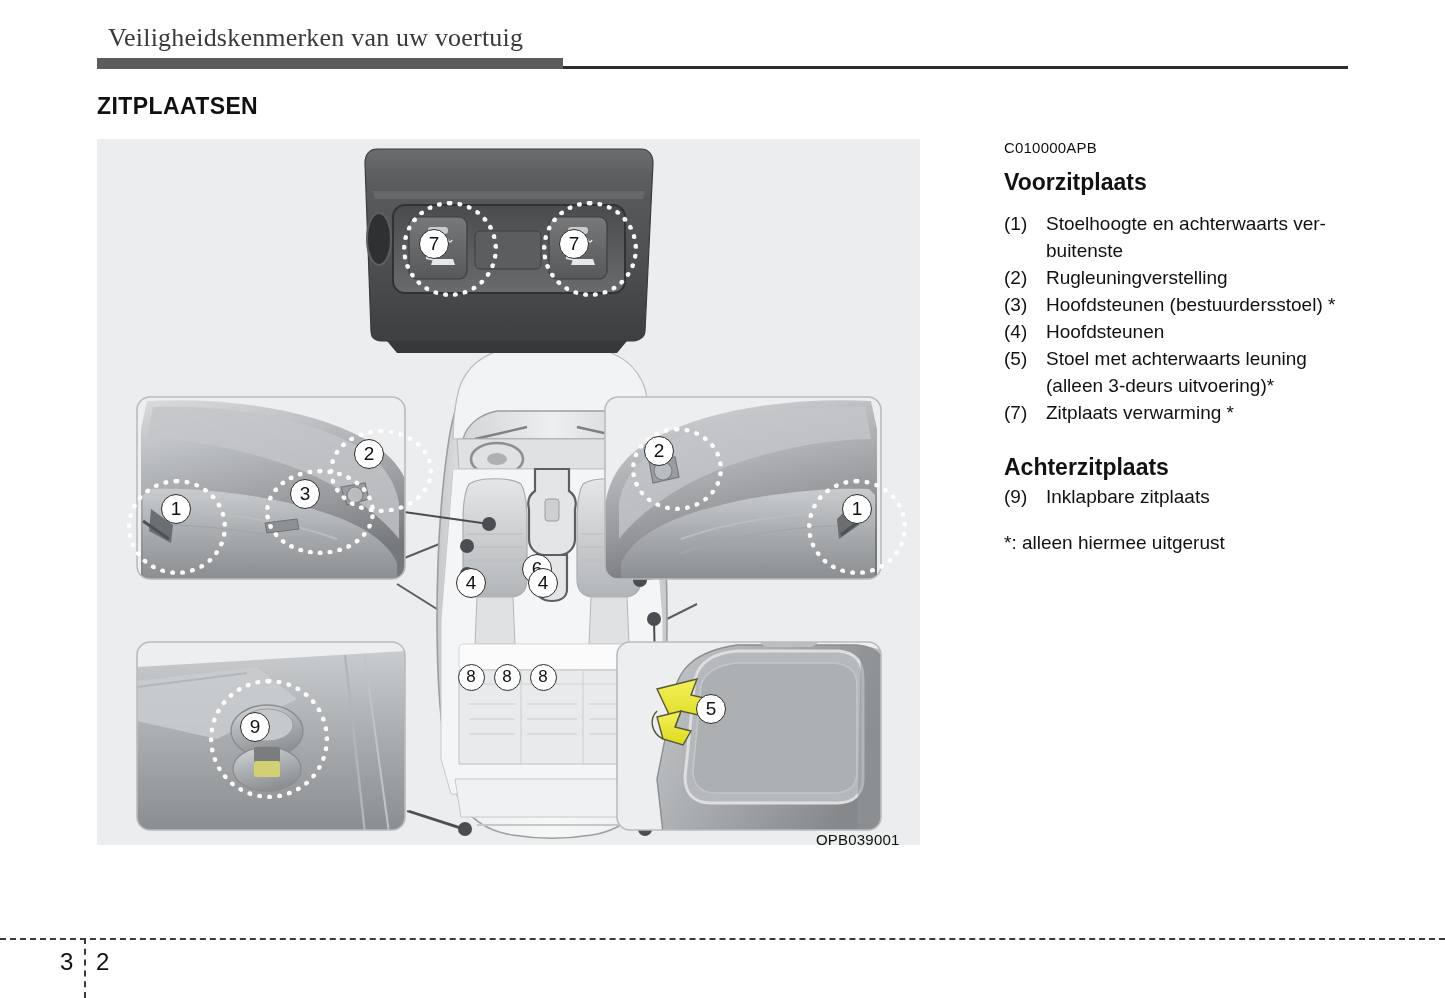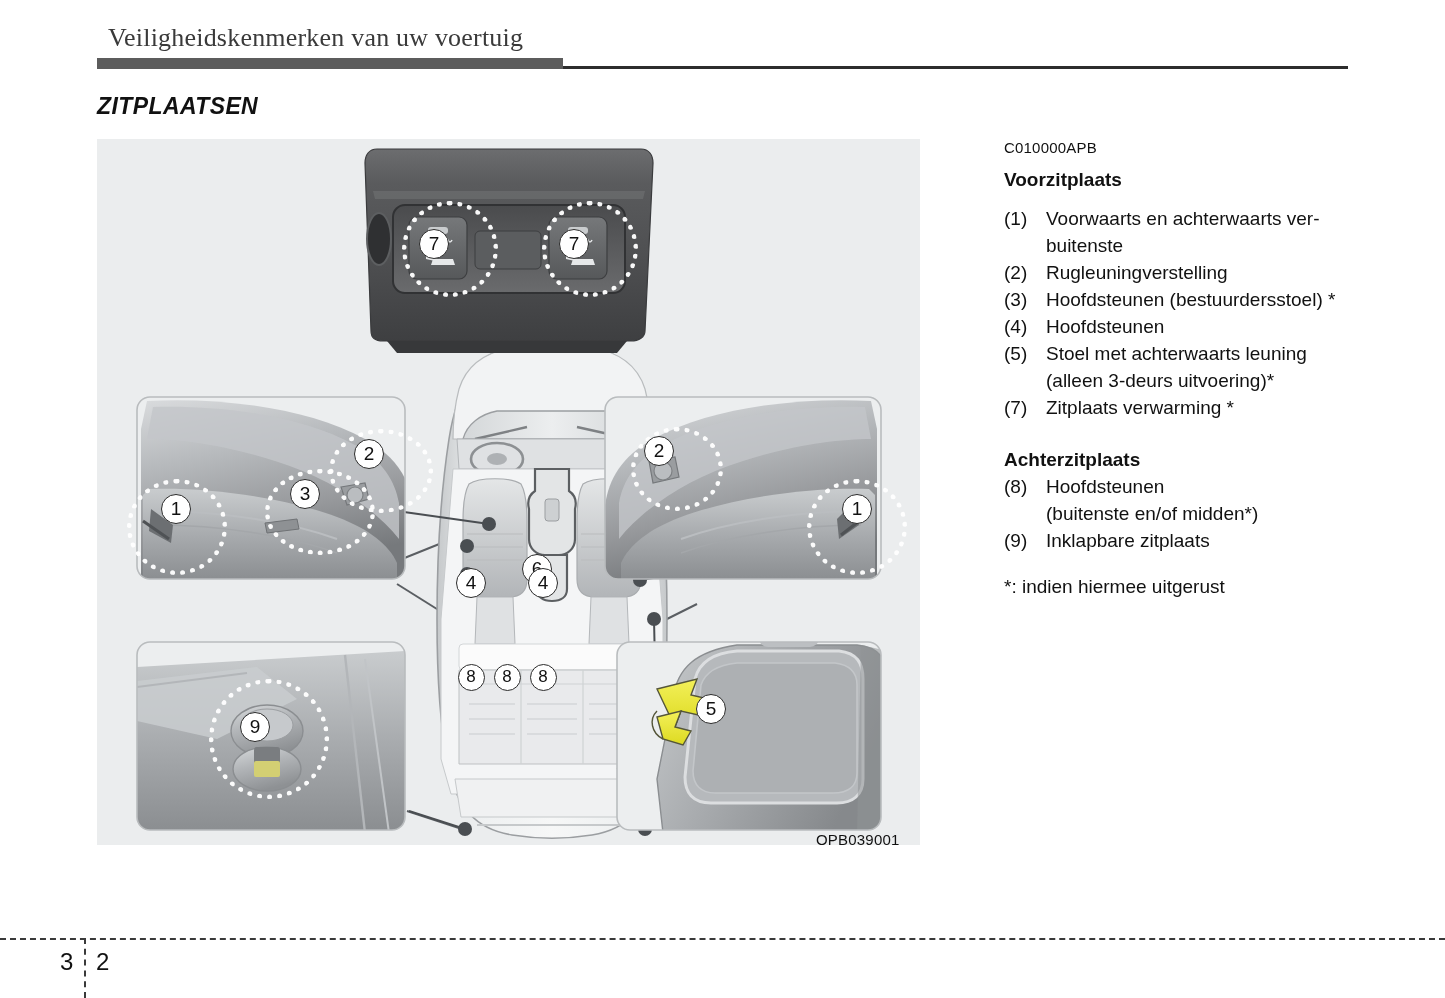--- a/index.html
+++ b/index.html
@@ -15,21 +15,21 @@
     position:absolute;left:108px;top:23px;
     font-family:"Liberation Serif", serif;
     font-size:26px;color:#3a3a3a;letter-spacing:.2px;white-space:nowrap;
   }
   #header-rule-thin{position:absolute;left:97px;top:66px;width:1251px;height:3px;background:#2d2d2d;}
   #header-rule-thick{position:absolute;left:97px;top:58px;width:466px;height:11px;background:#5c5c5c;}
 
   
   #section-title{
     position:absolute;left:97px;top:93px;
-    font-size:23px;font-weight:bold;color:#111;letter-spacing:.4px;font-style:italic;
+    font-size:23px;font-weight:bold;color:#111;letter-spacing:.4px;
   }
 
   
   #figure-area{
     position:absolute;left:97px;top:139px;width:823px;height:706px;
     background:#ebedee;
   }
   #figure-caption{
     position:absolute;left:816px;top:831px;
     font-size:15px;color:#111;letter-spacing:.2px;
@@ -48,21 +48,21 @@
   
   .ring{
     position:absolute;border-radius:50%;
     border:5px dotted #ffffff;box-sizing:border-box;z-index:20;
     opacity:.96;
   }
 
   
   #text-column{position:absolute;left:1004px;top:139px;width:420px;}
   #code-label{font-size:15px;color:#111;letter-spacing:.2px;margin-bottom:13px;}
-  .grp-title{font-size:19px;font-weight:bold;color:#111;margin:0 0 14px 0;}
+  .grp-title{font-size:23px;font-weight:bold;color:#111;margin:0 0 14px 0;}
   ul.items{list-style:none;margin:0;padding:0;}
   ul.items li{
     font-size:19px;color:#111;line-height:27px;
     padding-left:42px;text-indent:-42px;margin-bottom:0px;
   }
   ul.items li .num{display:inline-block;width:42px;text-indent:0;}
   .spacer-lg{height:28px;}
   .spacer-sm{height:22px;}
   #footnote{font-size:19px;color:#111;}
 
@@ -441,40 +441,38 @@
     </div>
 </div>
 
 <div id="figure-caption">OPB039001</div>
 
 <div id="text-column">
   <div id="code-label">C010000APB</div>
 
   <div class="grp-title">Voorzitplaats</div>
   <ul class="items" id="front-list">
-      <li><span class="num">(1)</span><span>Voorwaarts en achterwaarts ver-</span></li>
+      <li><span class="num">(1)</span><span>Stoelhoogte en achterwaarts ver-</span></li>
       <li><span class="num"></span><span>buitenste</span></li>
       <li><span class="num">(2)</span><span>Rugleuningverstelling</span></li>
       <li><span class="num">(3)</span><span>Hoofdsteunen (bestuurdersstoel) *</span></li>
       <li><span class="num">(4)</span><span>Hoofdsteunen</span></li>
       <li><span class="num">(5)</span><span>Stoel met achterwaarts leuning</span></li>
       <li><span class="num"></span><span>(alleen 3-deurs uitvoering)*</span></li>
       <li><span class="num">(7)</span><span>Zitplaats verwarming *</span></li>
     </ul>
 
   <div class="spacer-lg"></div>
 
   <div class="grp-title" style="margin-bottom:2px;">Achterzitplaats</div>
   <ul class="items" id="rear-list">
-      <li><span class="num">(8)</span><span>Hoofdsteunen</span></li>
-      <li><span class="num"></span><span>(buitenste en/of midden*)</span></li>
       <li><span class="num">(9)</span><span>Inklapbare zitplaats</span></li>
     </ul>
 
   <div class="spacer-sm"></div>
 
-  <div id="footnote">*: indien hiermee uitgerust</div>
+  <div id="footnote">*: alleen hiermee uitgerust</div>
 </div>
 
 <div id="footer-rule"></div>
 <div id="footer-divider"></div>
 <div id="footer-chapter">3</div>
 <div id="footer-page">2</div>
 
 </body></html>

